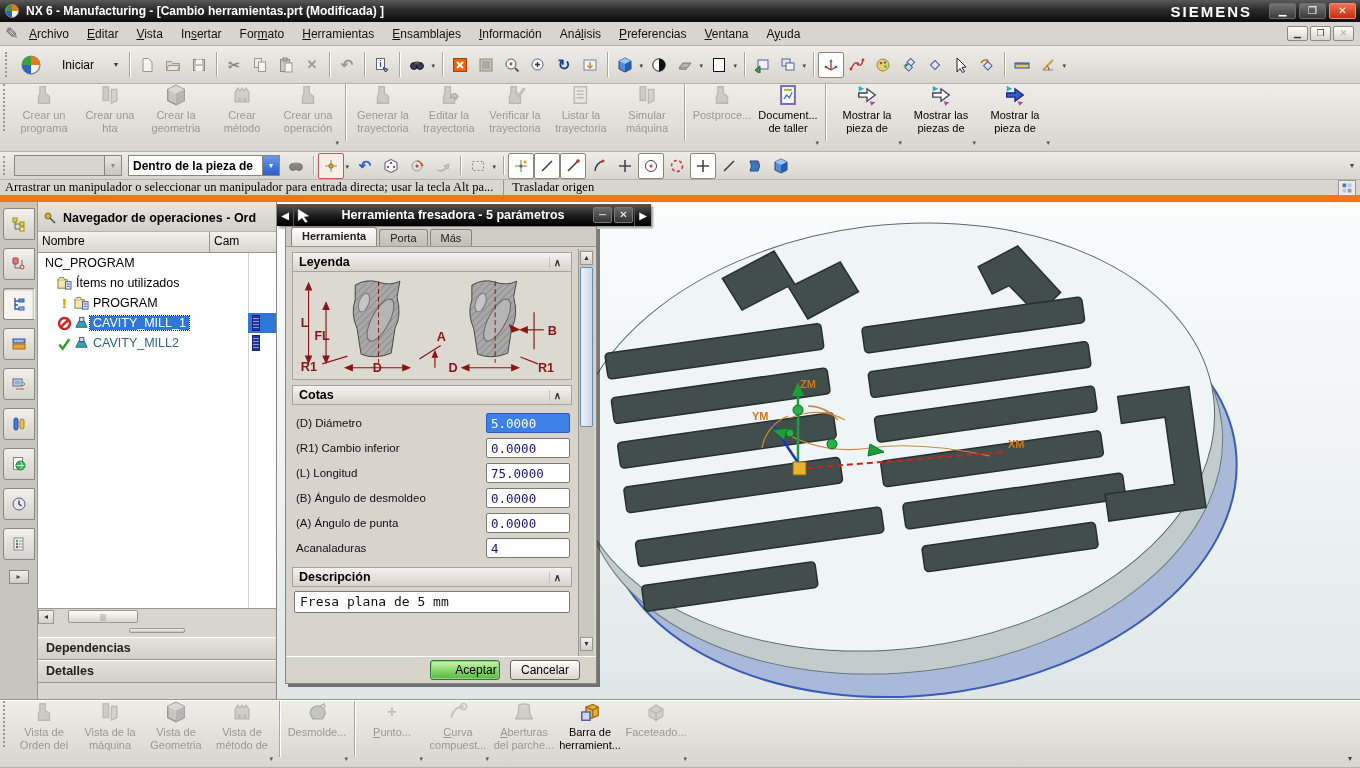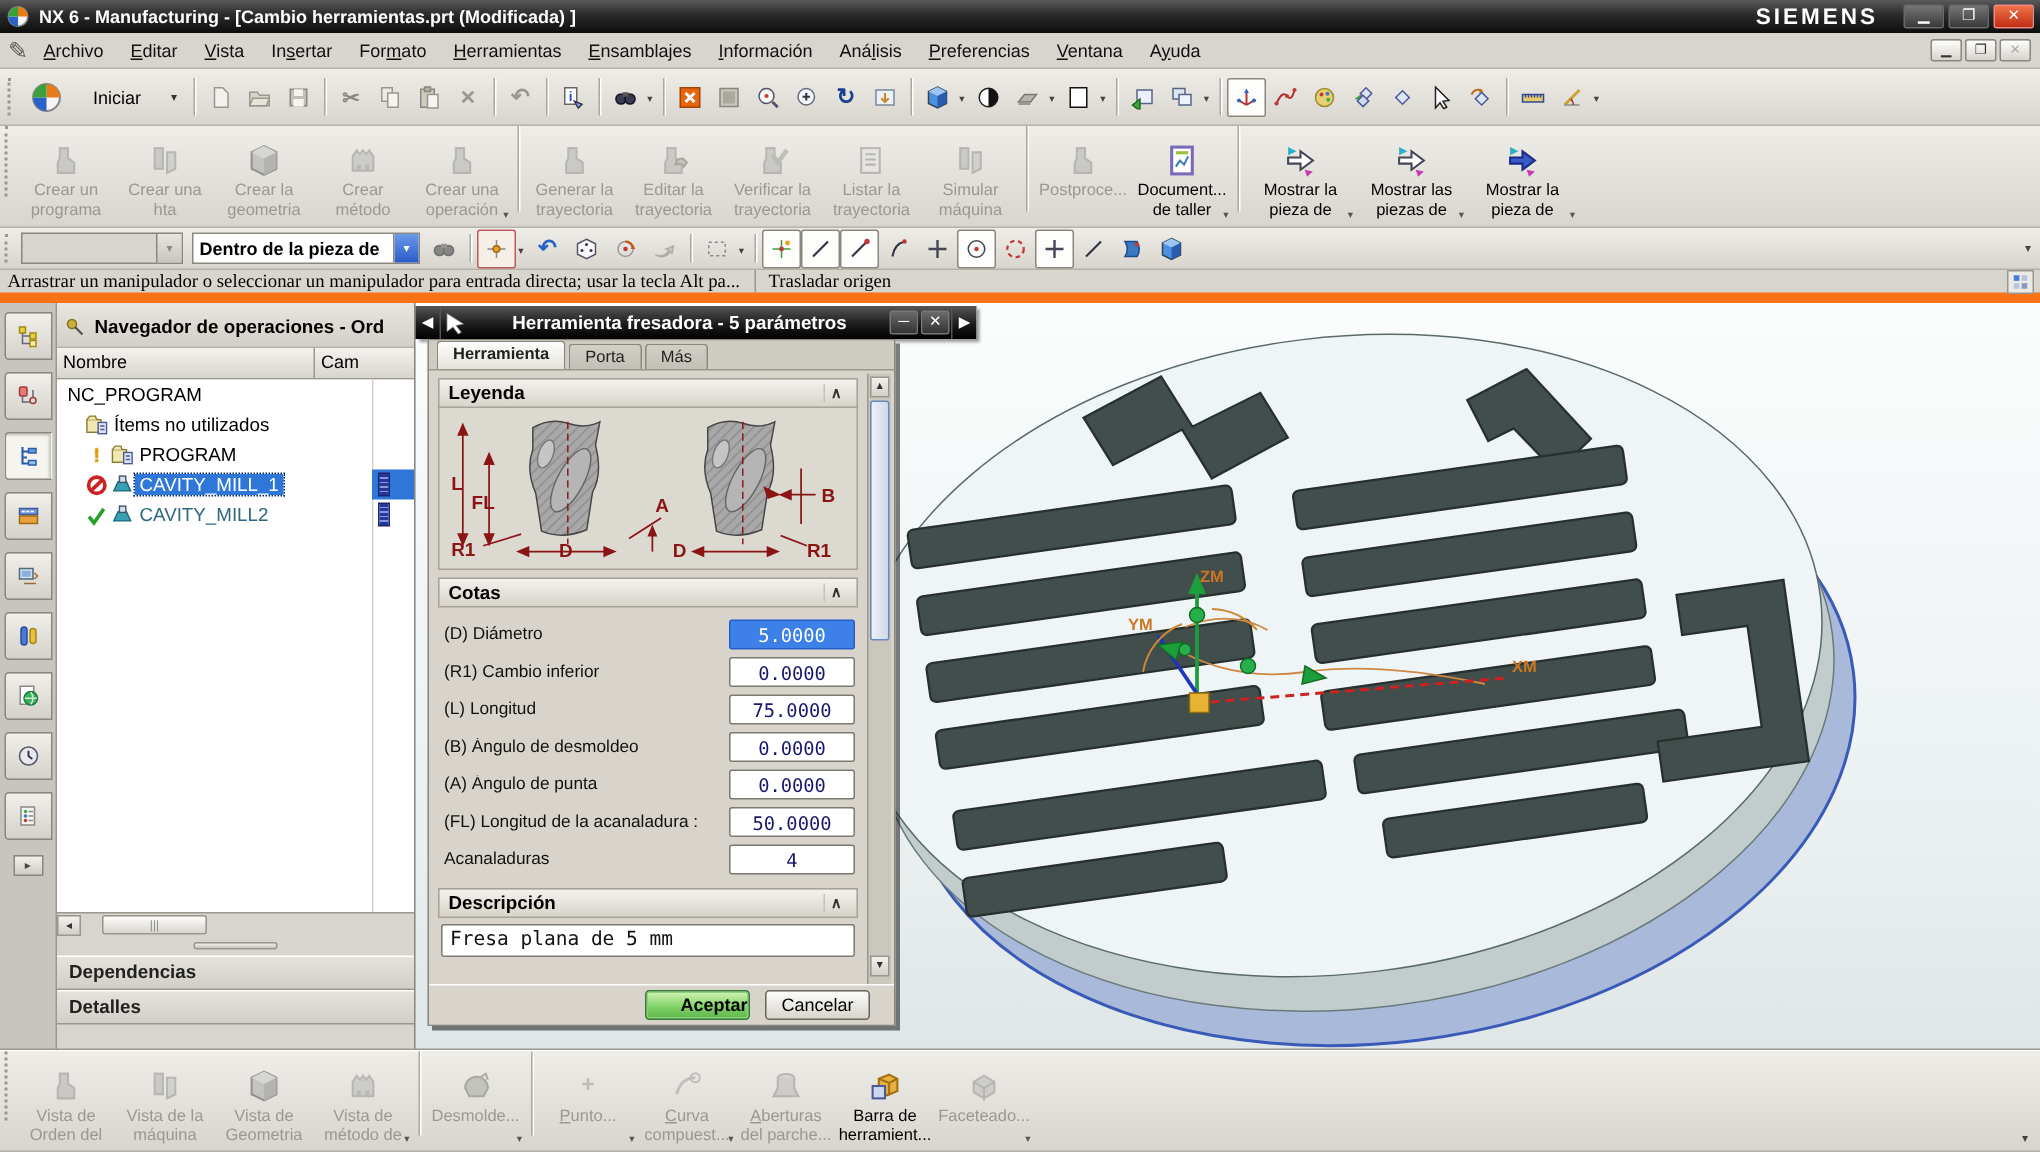--- a/index.html
+++ b/index.html
@@ -34,21 +34,21 @@
   .icon-btn.off { opacity:.55; filter:grayscale(.8); }
   .icon-btn .dd { font-size:7px; color:#444; position:absolute; right:-6px; top:9px; }
   .ic { width:16px; height:16px; display:inline-flex; align-items:center; justify-content:center; }
   .ic svg { width:16px; height:16px; }
   #iniciar { display:flex; align-items:center; gap:20px; padding:2px 6px; border:1px solid transparent; }
   #iniciar .lab { font-size:12px; }
   #iniciar .dd { font-size:8px; color:#333; }
   #iniciar .ic, #iniciar .ic svg { width:22px; height:22px; }
 
   
-  .big-btn { width:66px; display:flex; flex-direction:column; align-items:center; padding-top:12px; position:relative; flex:0 0 auto; }
+  .big-btn { width:66px; display:flex; flex-direction:column; align-items:center; padding-top:0; position:relative; flex:0 0 auto; }
   .big-btn .big-ic, .big-btn .big-ic svg { width:22px; height:22px; }
   .big-btn .lbl { font-size:11px; line-height:13px; text-align:center; margin-top:3px; color:#000; }
   .big-btn.off .lbl { color:#9a988f; }
   .big-btn.off .big-ic { opacity:.5; filter:grayscale(.9); }
   .big-btn .dd { position:absolute; right:2px; bottom:4px; font-size:7px; color:#555; }
   .big-btn.wide { width:74px; }
 
   
   .combo { height:21px; border:1px solid #8a877f; background:#fff; display:flex; align-items:center; font-size:12px; margin:0 3px; flex:0 0 auto; }
   .combo .cv { flex:1; padding:0 4px; white-space:nowrap; overflow:hidden;font-weight:bold; }
@@ -107,26 +107,26 @@
   #dlg-scroll { position:absolute; right:2px; top:22px; bottom:2px; width:16px; background:#cac7be; border-left:1px solid #9a978f; }
   .sarr { position:absolute; left:1px; width:13px; height:14px; background:linear-gradient(#f4f2ee,#d2cfc8); border:1px solid #9a978f; font-size:7px; text-align:center; line-height:12px; color:#333; }
   #dlg-scroll .thumb { position:absolute; left:1px; top:18px; width:13px; height:160px; background:linear-gradient(90deg,#eef2f8,#cdd8e8); border:1px solid #6a8ab8; border-radius:2px; }
   .dlg-inner { position:absolute; left:0; top:20px; right:18px; bottom:0; }
   .sec-hdr { margin:5px 6px 0 6px; height:20px; border:1px solid #a5a29a; background:linear-gradient(#f4f2ee,#d8d4cb); display:flex; align-items:center; font-size:12.5px; font-weight:bold; padding:0 6px; }
   .sec-hdr .collapse { margin-left:auto; width:16px; text-align:center; font-size:10px; color:#333; border-left:1px solid #c5c2ba; }
   #legend-body { margin:0 6px; height:108px; background:#dcd9d1; border:1px solid #a5a29a; border-top:none; }
   #cotas-body { padding:5px 8px 2px 10px; }
   .field-row { display:flex; align-items:center; height:25px; }
   .field-row .fl { flex:1; font-size:11.5px; color:#111; white-space:nowrap; overflow:hidden; }
-  .field-row .fv { width:84px; height:20px; border:1px solid #7a7a72; border-radius:2px; background:#fff; font-family:"DejaVu Sans Mono",monospace; font-size:12.5px; color:#16166b; text-align:center; padding:2px 4px; line-height:15px; }
+  .field-row .fv { width:84px; height:20px; border:1px solid #7a7a72; border-radius:2px; background:#fff; font-family:"DejaVu Sans Mono",monospace; font-size:12.5px; color:#16166b; text-align:left; padding:2px 4px; line-height:15px; }
   .field-row .fv.sel { background:#3c80e8; color:#fff; border-color:#2a5cc8; }
   #desc-input { margin:4px 8px 0 8px; height:22px; border:1px solid #7a7a72; border-radius:2px; background:#fff; font-family:"DejaVu Sans Mono",monospace; font-size:13px; color:#111; padding:2px 5px; white-space:nowrap; overflow:hidden; }
   #dlg-btns { position:absolute; left:0; right:0; bottom:0; height:27px; border-top:1px solid #fff; background:#d8d4cb; display:flex; justify-content:flex-end; align-items:center; padding-right:16px; gap:10px; }
   .dbtn { width:70px; height:20px; font-size:12px; text-align:center; line-height:18px; border:1px solid #6a675f; border-radius:3px; background:linear-gradient(#fdfdfb,#d8d5ce); color:#000; }
-  .dbtn.ok { background:linear-gradient(#d2f4b4,#7ed063 60%,#5cb84a); border:1px solid #2e7d32; box-shadow:0 0 0 1px #8fd080 inset; font-weight:bold;padding-left:22px; }
+  .dbtn.ok { background:linear-gradient(#d2f4b4,#7ed063 60%,#5cb84a); border:1px solid #2e7d32; box-shadow:0 0 0 1px #8fd080 inset; font-weight:normal;padding-left:22px; }
 
   
   #bottombar { top:700px; height:68px; background:linear-gradient(#efede8,#d8d5ce); border-top:1px solid #fff; box-shadow:0 -1px 0 #9a978f; display:flex; align-items:stretch; }
   #bottombar .ovf { position:absolute; right:8px; bottom:4px; font-size:8px; color:#444; }
 
   
   .dimtxt { font-family:"Liberation Sans",sans-serif; font-weight:bold; fill:#8b1515; font-size:13px; }
 </style>
 </head>
 <body>
@@ -1114,24 +1114,20 @@
         </div>
         <div class="field-row">
           <span class="fl">(B) Ángulo de desmoldeo</span>
           <span class="fv">0.0000</span>
         </div>
         <div class="field-row">
           <span class="fl">(A) Ángulo de punta</span>
           <span class="fv">0.0000</span>
         </div>
         <div class="field-row">
-          <span class="fl">(FL) Longitud de la acanaladura :</span>
-          <span class="fv">50.0000</span>
-        </div>
-        <div class="field-row">
           <span class="fl">Acanaladuras</span>
           <span class="fv">4</span>
         </div>
       </div>
     <div class="sec-hdr">
       <span>Descripción</span>
       <span class="collapse">∧</span>
     </div>
     <div id="desc-input">Fresa plana de 5 mm</div>
   </div>

